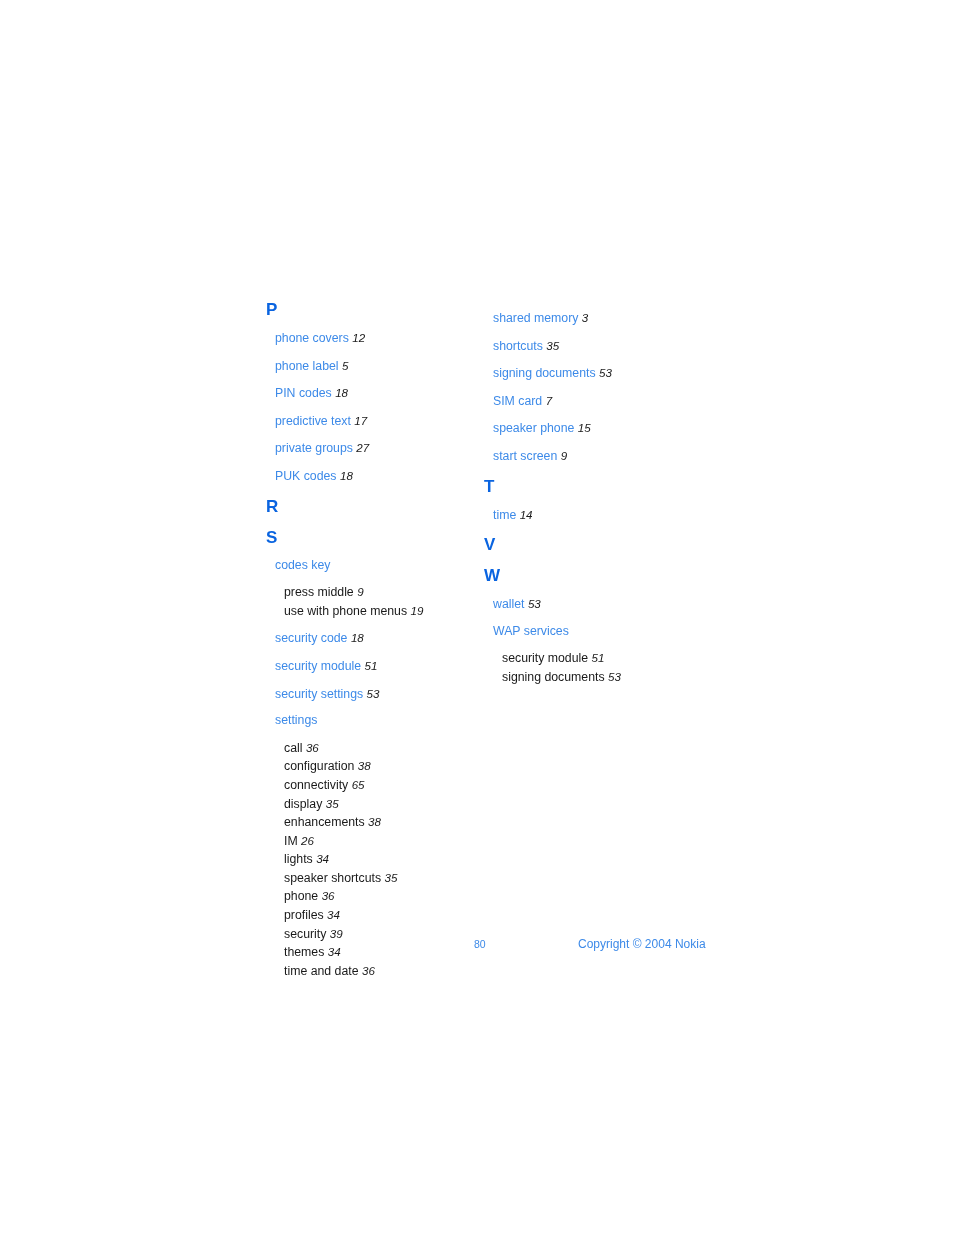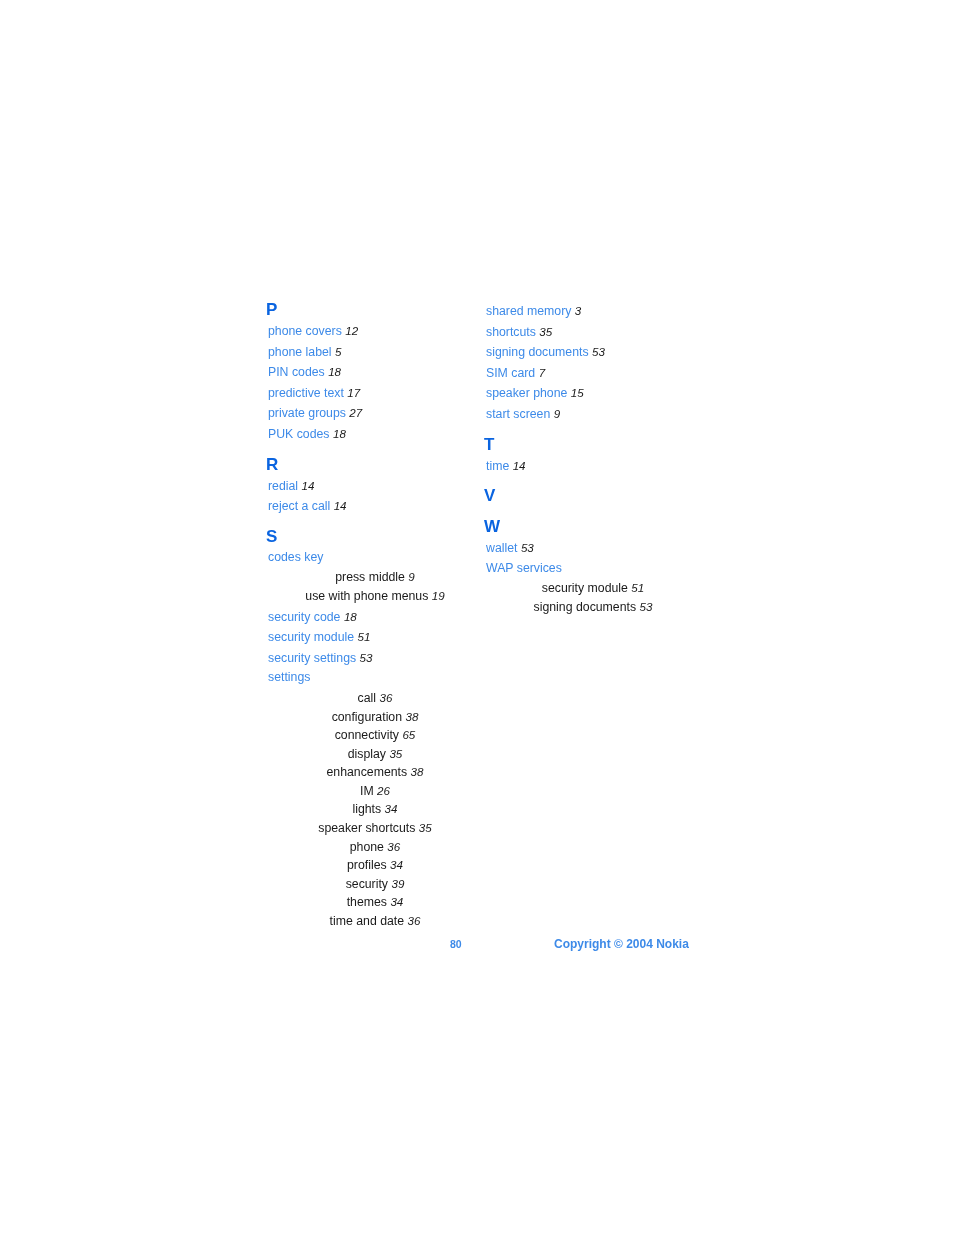--- a/index.html
+++ b/index.html
@@ -67,21 +67,21 @@
     list-style: none;
     margin: 2px 0 0 0;
     padding: 0;
   }
 
   .entry {
     font-size: 12.3px;
     line-height: 17.6px;
     color: #3d8ae8;
     white-space: nowrap;
-    margin: 2px;
+    margin: 9px;
     padding: 0;
   }
 
   .entry-label {
     color: #3d8ae8;
   }
 
   .entry-page {
     color: #1a1a1a;
     font-style: italic;
@@ -94,41 +94,39 @@
     padding: 0 0 0 18px;
   }
 
   .subentry {
     font-size: 12.3px;
     line-height: 17.6px;
     color: #1a1a1a;
     white-space: nowrap;
     margin: 0;
     padding: 0;
-    text-align: center;
   }
 
   .subentry-label {
     color: #1a1a1a;
   }
 
   .subentry-page {
     color: #1a1a1a;
     font-style: italic;
     font-size: 11.6px;
   }
 
   
   .footer {
     position: absolute;
-    left: 252px;
+    left: 276px;
     top: 937px;
     width: 432px;
     height: 16px;
-    font-weight: bold;
   }
   .footer-page-number {
     position: absolute;
     left: 198px;
     top: 0;
     font-size: 10.5px;
     line-height: 14px;
     color: #3d8ae8;
   }
   .footer-copyright {
@@ -154,24 +152,20 @@
             <li class="entry"><span class="entry-label">phone covers</span> <span class="entry-page">12</span></li>
             <li class="entry"><span class="entry-label">phone label</span> <span class="entry-page">5</span></li>
             <li class="entry"><span class="entry-label">PIN codes</span> <span class="entry-page">18</span></li>
             <li class="entry"><span class="entry-label">predictive text</span> <span class="entry-page">17</span></li>
             <li class="entry"><span class="entry-label">private groups</span> <span class="entry-page">27</span></li>
             <li class="entry"><span class="entry-label">PUK codes</span> <span class="entry-page">18</span></li>
           </ul>
         </div>
         <div class="section">
           <div class="section-heading gap-top">R</div>
-          <ul class="entry-list">
-            <li class="entry"><span class="entry-label">redial</span> <span class="entry-page">14</span></li>
-            <li class="entry"><span class="entry-label">reject a call</span> <span class="entry-page">14</span></li>
-          </ul>
         </div>
         <div class="section">
           <div class="section-heading gap-top">S</div>
           <ul class="entry-list">
             <li class="entry"><span class="entry-label">codes key</span></li>
             <li>
               <ul class="subentry-list">
                 <li class="subentry"><span class="subentry-label">press middle</span> <span class="subentry-page">9</span></li>
                 <li class="subentry"><span class="subentry-label">use with phone menus</span> <span class="subentry-page">19</span></li>
               </ul>

